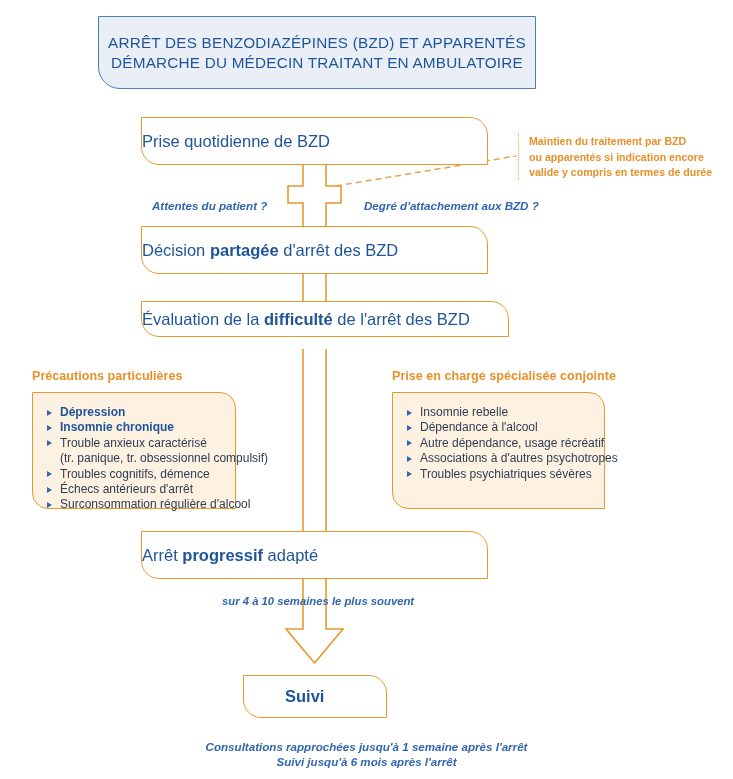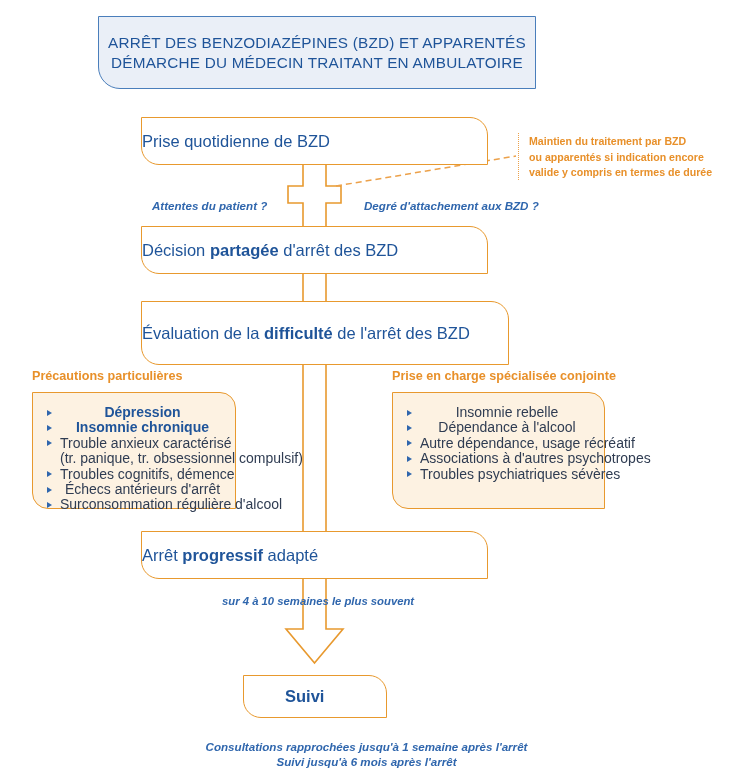--- a/index.html
+++ b/index.html
@@ -58,21 +58,21 @@
     color: #1f5499;
   }
   .pbox .ptext {
     font-size: 16.5px;
     white-space: nowrap;
   }
   .pbox .ptext b { font-weight: bold; }
 
   #box-prise   { left: 141px; top: 117px; width: 347px; height: 48px; }
   #box-decision{ left: 141px; top: 226px; width: 347px; height: 48px; }
-  #box-eval    { left: 141px; top: 301px; width: 368px; height: 64px; }
+  #box-eval    { left: 141px; top: 301px; width: 368px; height: 36px; }
   #box-arret   { left: 141px; top: 531px; width: 347px; height: 48px; }
   #box-suivi   { left: 243px; top: 675px; width: 144px; height: 43px; }
   #box-suivi .ptext { font-size: 16.5px; font-weight: bold; margin-left: 41px; }
 
   
   #dotted-vert {
     left: 518px;
     top: 133px;
     width: 0;
     height: 47px;
@@ -118,25 +118,24 @@
     background: #fdf2e2;
     padding: 12px 10px 12px 12px;
   }
   #panel-precautions { left: 32px; top: 392px; width: 204px; height: 117px; }
   #panel-prise       { left: 392px; top: 392px; width: 213px; height: 117px; }
 
   .plist { list-style: none; margin: 0; padding: 0; }
   .plist li {
     position: relative;
     padding-left: 15px;
-    font-size: 14px;
+    font-size: 12px;
     line-height: 15.4px;
     color: #2f3c52;
     white-space: nowrap;
-    text-align: center;
   }
   .plist li .tri {
     position: absolute;
     left: 2px;
     top: 4.5px;
     width: 0; height: 0;
     border-left: 5px solid #2f66ad;
     border-top: 3.5px solid transparent;
     border-bottom: 3.5px solid transparent;
   }

